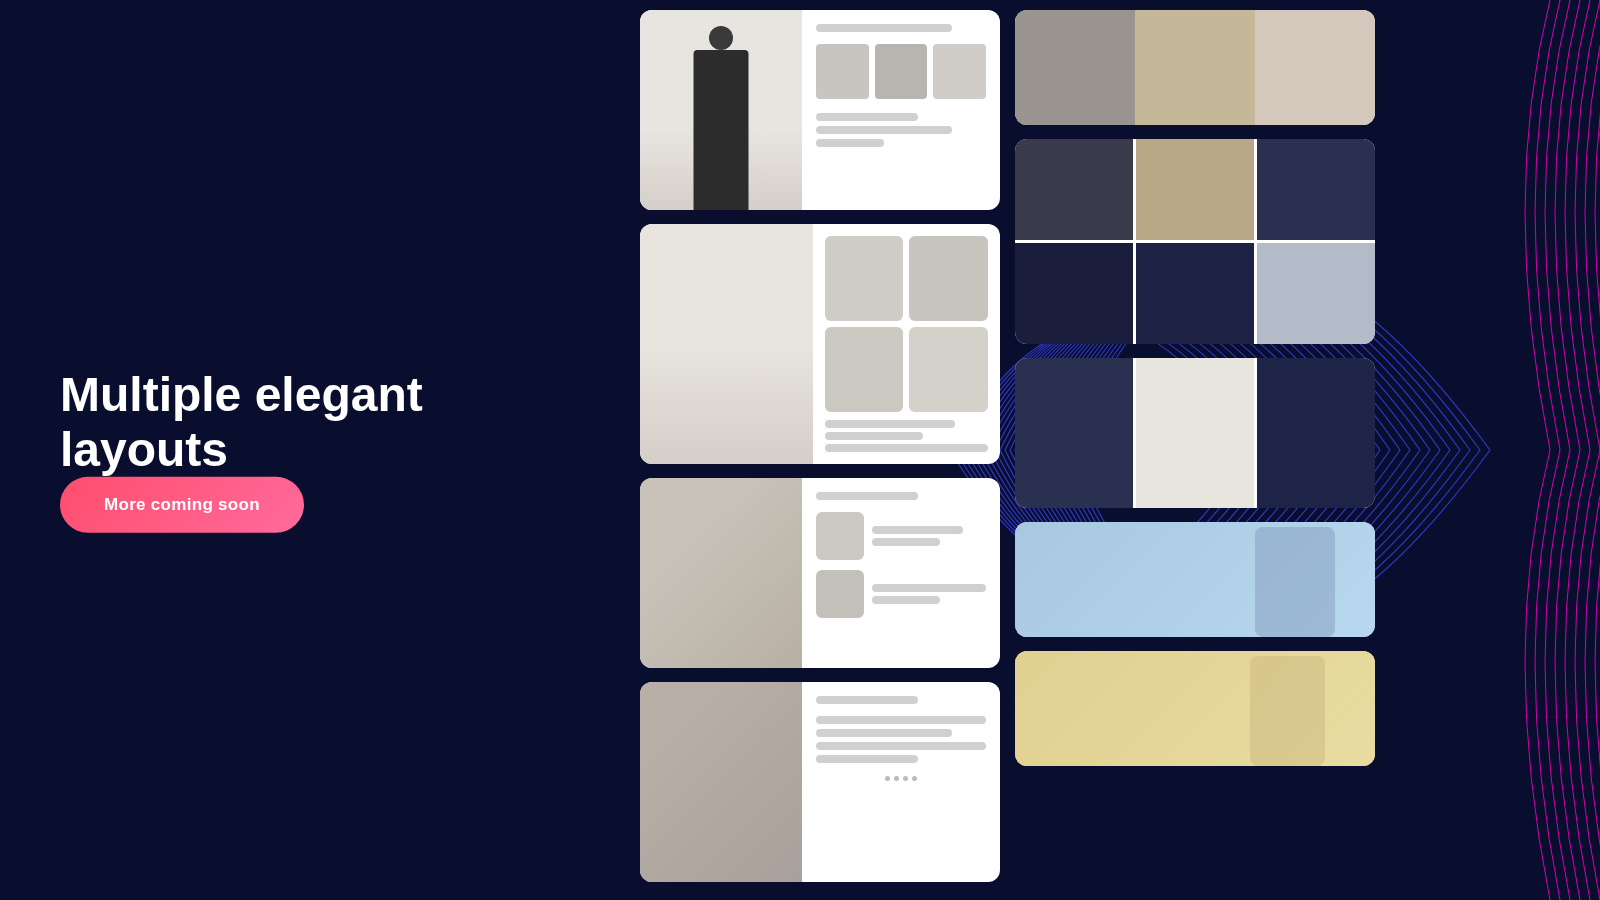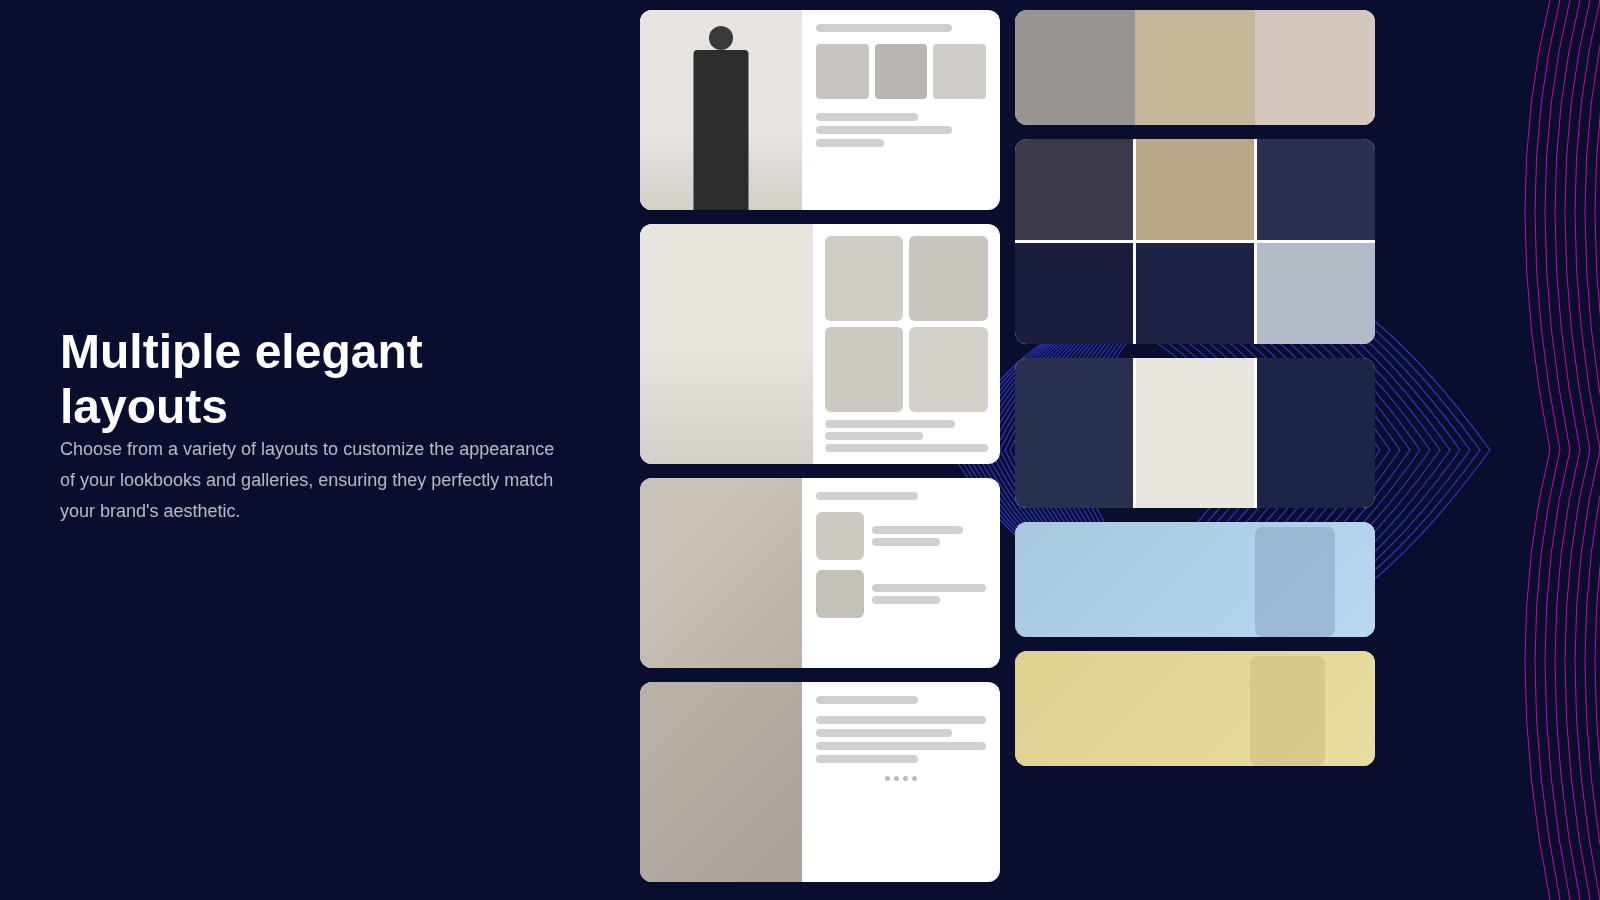--- a/index.html
+++ b/index.html
@@ -316,21 +316,21 @@
       <path d="M 860,0 Q 810,200 860,450 Q 810,650 860,900"></path>
       <path d="M 870,0 Q 820,200 870,450 Q 820,650 870,900"></path>
       <path d="M 880,0 Q 830,200 880,450 Q 830,650 880,900"></path>
       <path d="M 890,0 Q 840,200 890,450 Q 840,650 890,900"></path>
     </g>
   </svg>
 </div>
 
 <div class="left-panel">
   <h1 class="main-title">Multiple elegant layouts</h1>
-  <p class="description">Choose from a variety of layouts to customize the appearance of your lookbooks and galleries, ensuring they perfectly match your brand's aesthetic.</p>
+  <button class="cta-button">More coming soon</button>
 </div>
 
 <div class="center-column">
 
   <div class="layout-card card-fashion-single">
     <div class="main-image">
       <div class="img-fashion-woman"></div>
     </div>
     <div class="right-content">
       <div class="text-line medium"></div>

